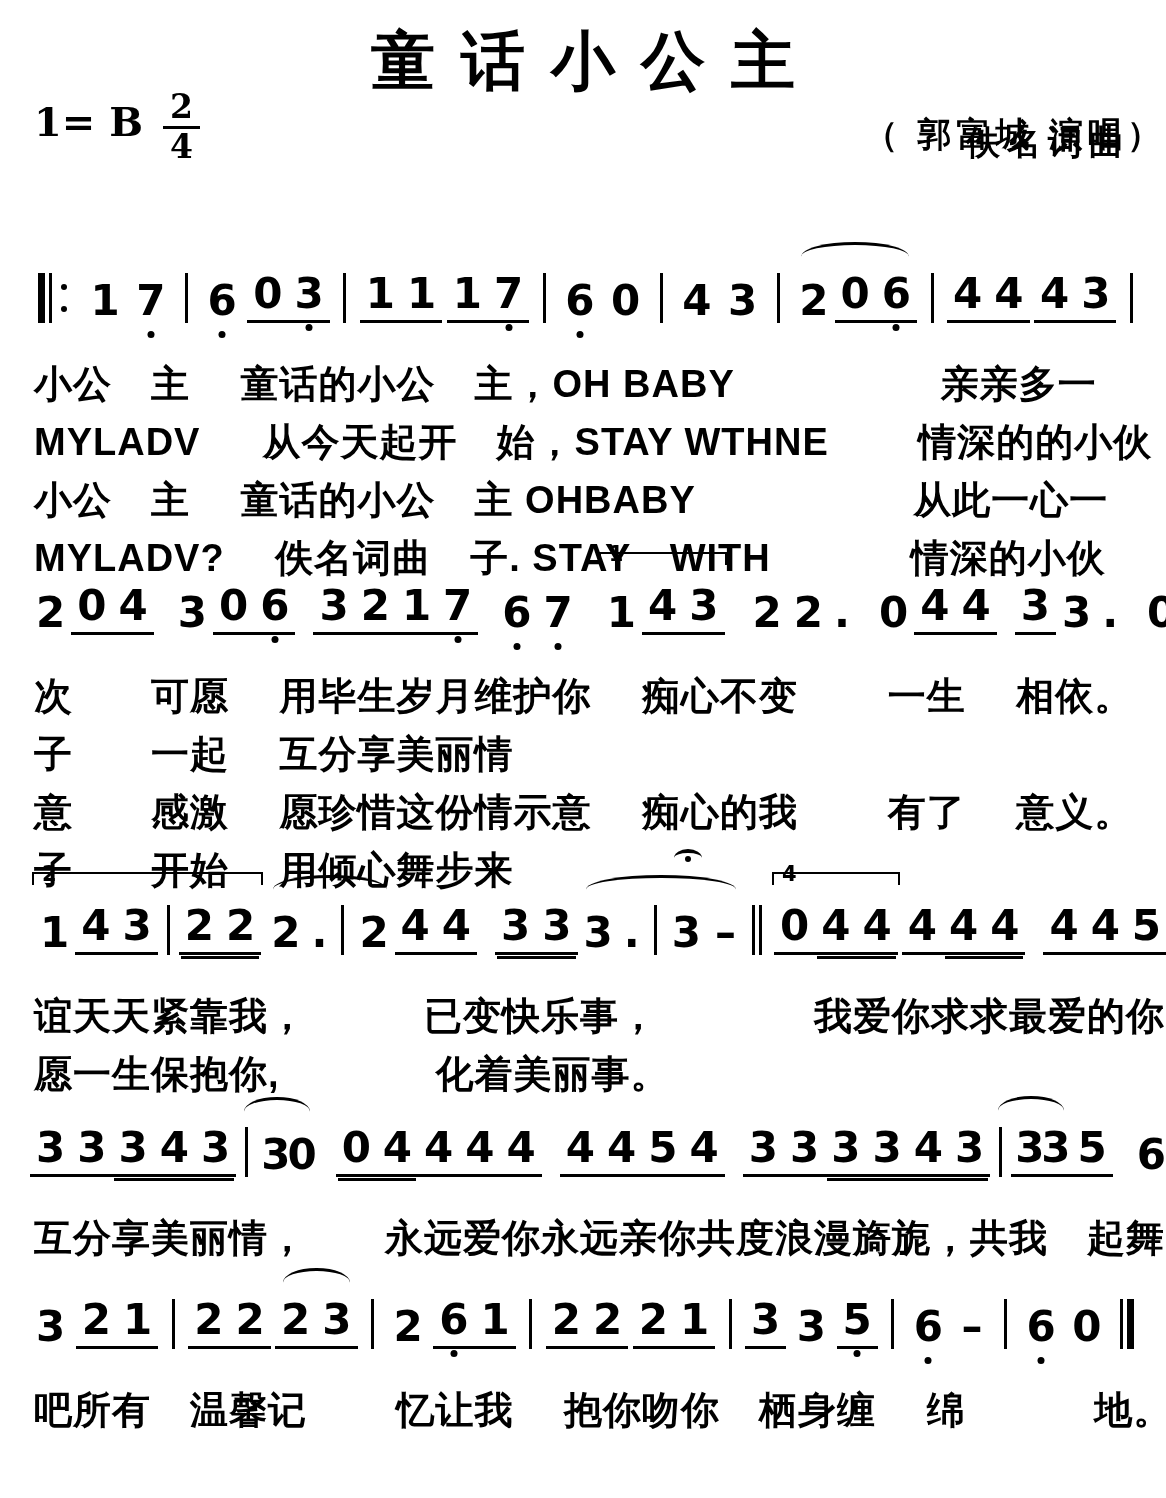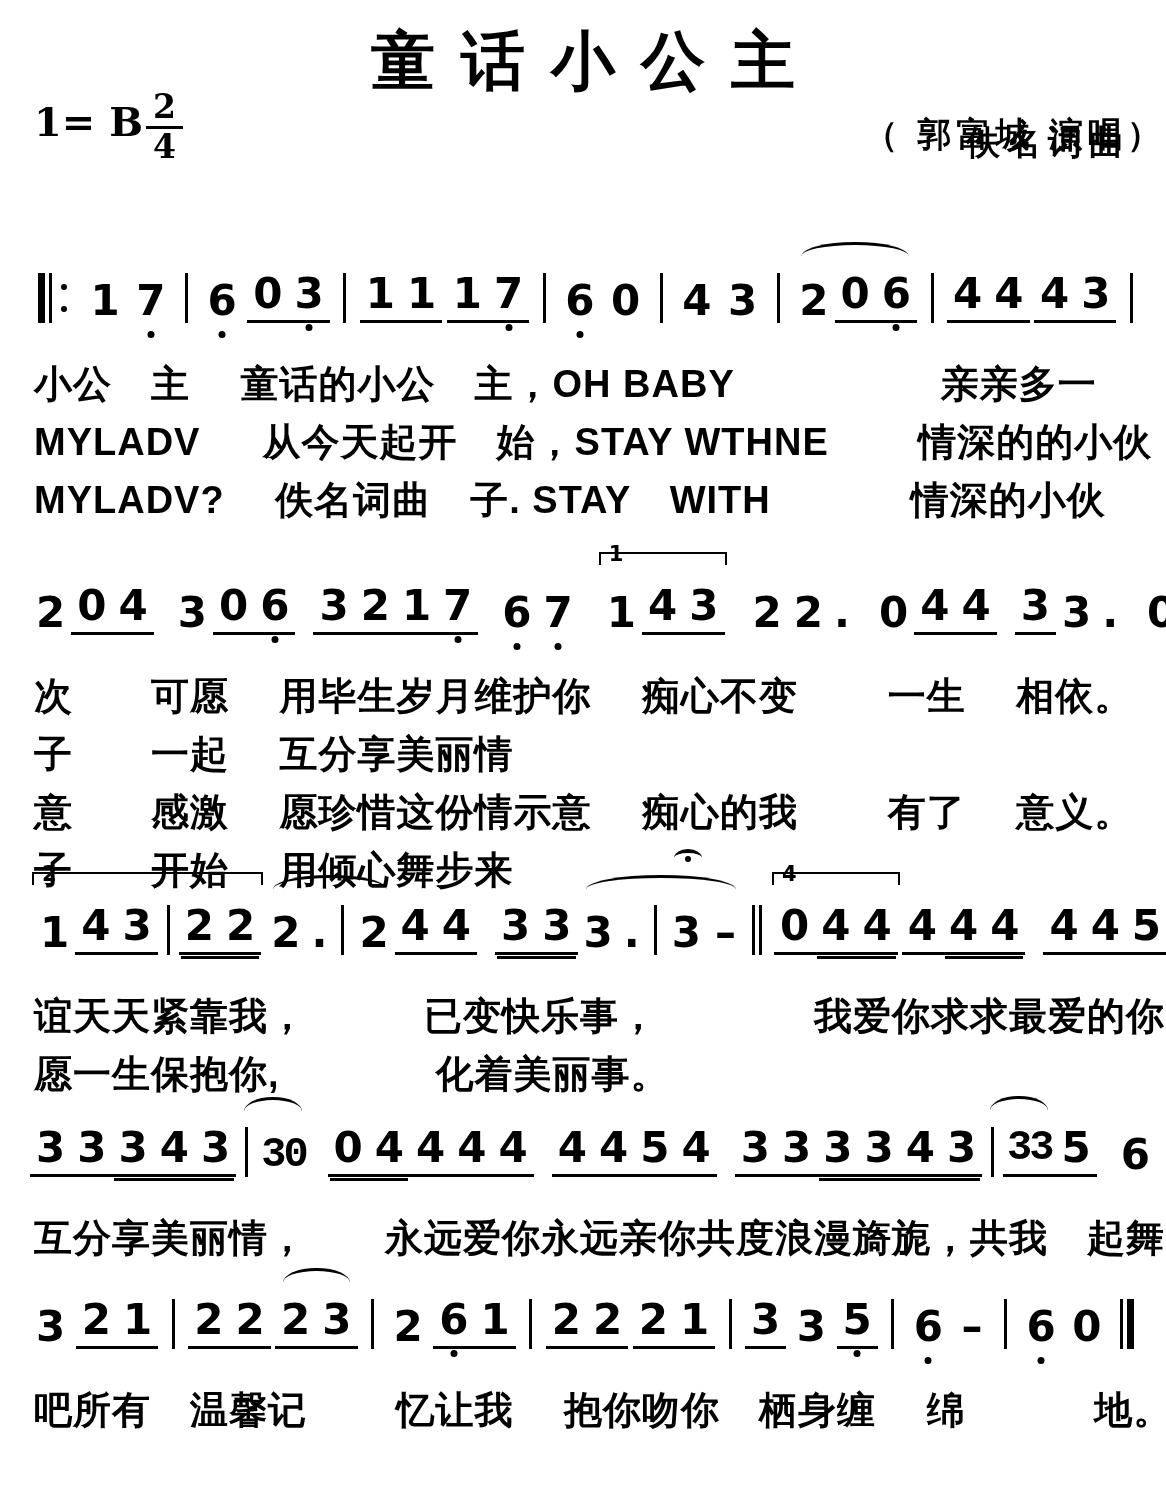--- a/index.html
+++ b/index.html
@@ -2,40 +2,40 @@
 <html><head>
 <meta charset="utf-8">
 <style>
   html,body{margin:0;padding:0;background:#888;}
   .sheet{position:relative;width:1166px;height:1498px;background:#ffffff;color:#000;
          margin:0 auto;overflow:hidden;font-family:"Liberation Sans",sans-serif;}
 
   
   .title{position:absolute;top:18px;left:0;right:0;text-align:center;
          font-size:64px;font-weight:900;letter-spacing:26px;text-indent:26px;}
-  .keytime{position:absolute;top:98px;left:34px;display:flex;align-items:flex-start;gap:3px;}
+  .keytime{position:absolute;top:98px;left:34px;display:flex;align-items:flex-start;gap:20px;}
   .keylabel{font-size:40px;font-weight:700;font-family:"DejaVu Serif","Liberation Serif",serif;}
   .frac{display:inline-flex;flex-direction:column;align-items:center;
         font-size:33px;font-weight:800;line-height:1.05;margin-top:-8px;
         font-family:"DejaVu Serif","Liberation Serif",serif;}
   .frac .num{border-bottom:3px solid #000;padding:0 7px 1px;}
   .frac .den{padding-top:1px;}
   .subtitle{position:absolute;top:112px;left:0;right:0;text-align:right;
             font-size:34px;font-weight:700;letter-spacing:5px;}
   .credit{position:absolute;top:120px;right:36px;font-size:34px;font-weight:700;letter-spacing:7px;}
 
   
   .system{position:absolute;left:28px;right:22px;}
   .sys0{top:226px;} .sys1{top:538px;} .sys2{top:858px;} .sys3{top:1080px;} .sys4{top:1252px;}
 
   .notes-row{display:flex;justify-content:space-between;align-items:flex-end;padding:46px 2px 20px;}
 
   .note{font-family:"DejaVu Sans",sans-serif;font-size:42px;font-weight:700;
         line-height:44px;padding:0 6px;position:relative;}
-  .note.tight{letter-spacing:-3px;padding:0 4px;font-family:Liberation Mono, monospace;}
+  .note.tight{letter-spacing:-3px;padding:0 4px;}
   .note.low::after{content:"";position:absolute;left:50%;transform:translateX(-50%);
         bottom:-15px;width:7px;height:7px;border-radius:50%;background:#000;}
 
   .augdot{font-family:"DejaVu Sans",sans-serif;font-size:42px;font-weight:900;
           line-height:44px;padding:0 5px;}
   .dash{font-family:"DejaVu Sans",sans-serif;font-size:42px;font-weight:700;
         line-height:44px;padding:0 8px;}
 
   .bar{width:3px;height:50px;background:#000;margin:0 9px;}
   .barwrap{display:inline-flex;align-items:flex-end;gap:4px;margin:0 8px;}
@@ -131,20 +131,21 @@
         </span>
         <span class="grp b1">
           <span class="note">4</span>
           <span class="note">3</span>
         </span>
         <div class="bar"></div>
       </div>
     <div class="lyrics">
         <div class="lyric-line">小公　主　 童话的小公　主，OH BABY　　　　　 亲亲多一</div>
         <div class="lyric-line">MYLADV　  从今天起开　始，STAY WTHNE　　 情深的的小伙</div>
+        <div class="lyric-line">小公　主　 童话的小公　主 OHBABY　　　　　  从此一心一</div>
         <div class="lyric-line">MYLADV?　 佚名词曲　子. STAY　WITH　　　  情深的小伙</div>
       </div>
   </div>
   <div class="system sys1">
     <div class="notes-row">
         <span class="note">2</span>
         <span class="grp b1">
           <span class="note">0</span>
           <span class="note">4</span>
         </span>

